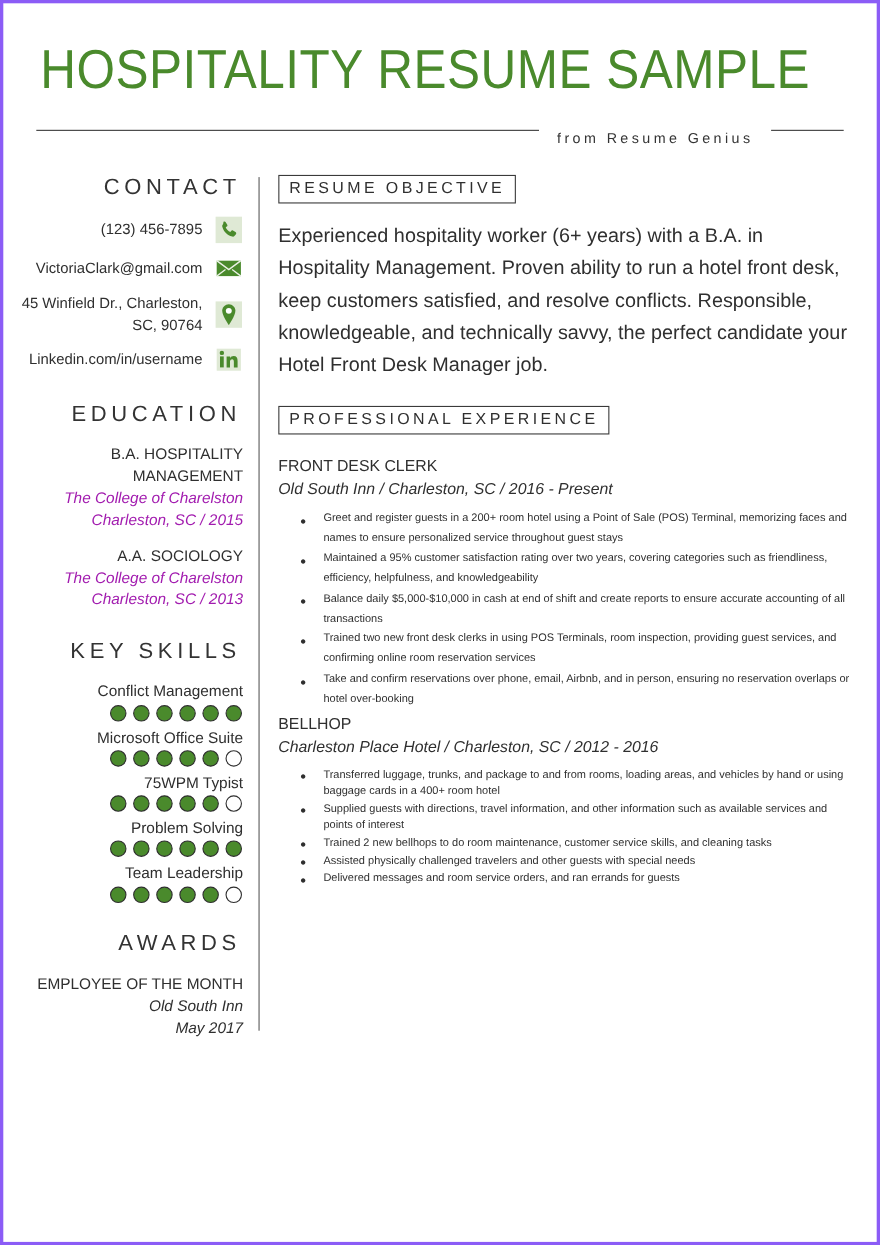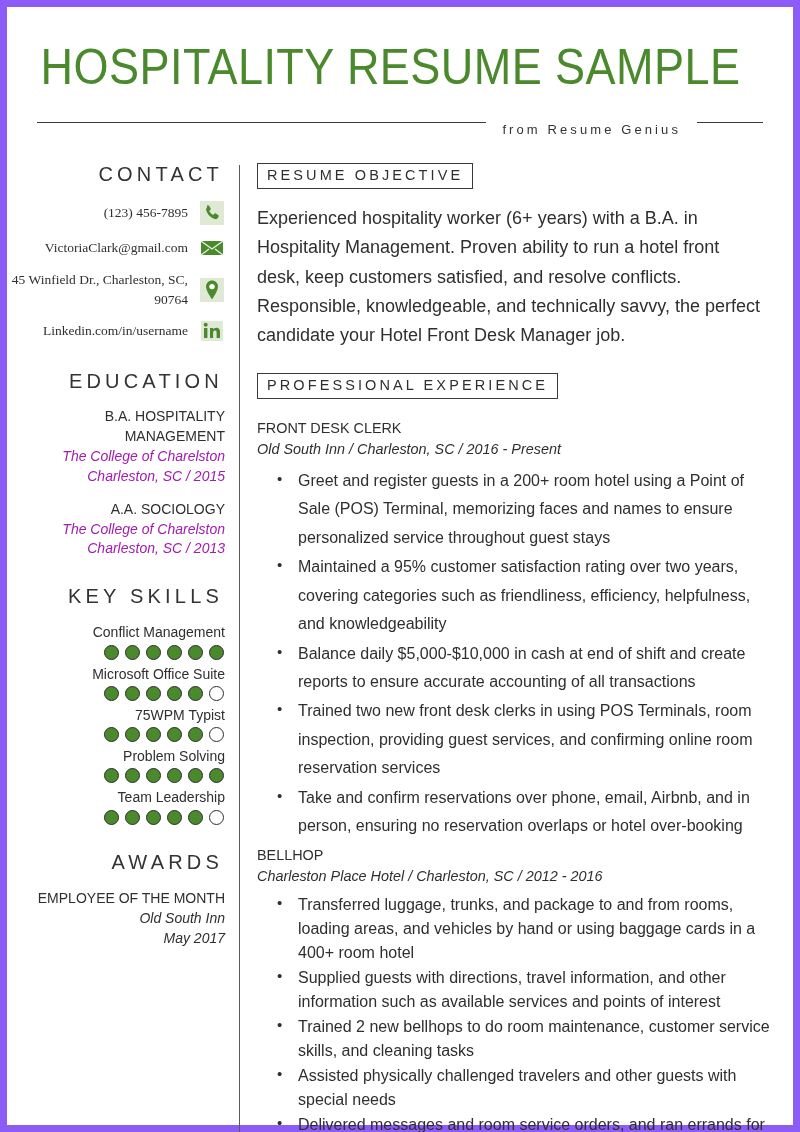--- a/index.html
+++ b/index.html
@@ -12,21 +12,21 @@
     height: 1132px;
     font-family: "Liberation Sans", sans-serif;
     color: #2f2f2f;
     position: relative;
     overflow: hidden;
   }
   .page {
     width: 800px;
     height: 1132px;
     box-sizing: border-box;
-    border: 7px solid #8b5cf6;
+    border: 3px solid #8b5cf6;
     position: relative;
     background: #fff;
   }
 
   
   .header {
     padding: 34px 30px 0 30px;
   }
   .doc-title {
     font-family: "Liberation Sans", sans-serif;
@@ -102,21 +102,20 @@
   }
   .side-heading.tight-top { margin-top: 26px; }
 
   .contact-list { margin: 0; padding: 0; }
   .contact-row {
     display: flex;
     align-items: center;
     justify-content: flex-end;
     margin-bottom: 9px;
     min-height: 26px;
-    font-family: Liberation Serif, serif;
   }
   .contact-text {
     font-size: 13.5px;
     line-height: 1.45;
     color: #2f2f2f;
     text-align: right;
     padding-right: 11px;
     flex: 1 1 auto;
   }
   .icon-box {
@@ -214,21 +213,21 @@
     color: #2f2f2f;
     margin-bottom: 6px;
   }
   ul.bullets {
     margin: 0 0 0 0;
     padding-left: 41px;
     list-style: none;
   }
   ul.bullets li {
     position: relative;
-    font-size: 16px;
+    font-size: 10px;
     color: #2f2f2f;
     padding-left: 0;
     margin-bottom: 1px;
   }
   ul.bullets li::before {
     content: "\2022";
     position: absolute;
     left: -21px;
     top: -1px;
     font-size: 15px;

